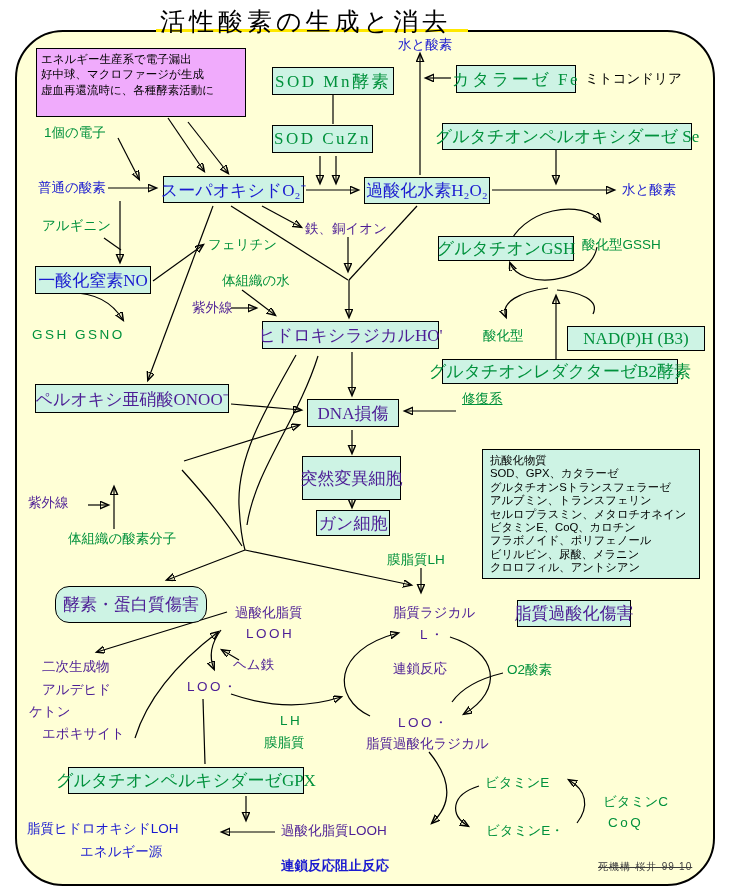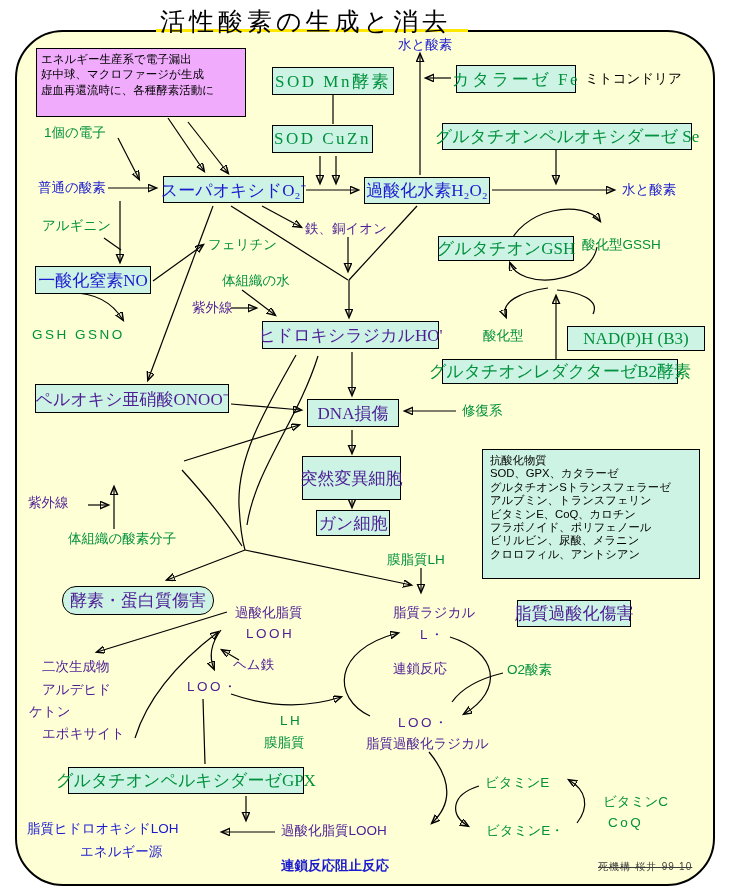--- a/index.html
+++ b/index.html
@@ -115,49 +115,50 @@
   <div class="nbox tb" style="left:364px;top:177px;width:126px;height:27px;">過酸化水素H₂O₂</div>
   <div class="nbox tb" style="left:35px;top:266px;width:116px;height:28px;">一酸化窒素NO</div>
   <div class="nbox tg" style="left:438px;top:236px;width:136px;height:25px;">グルタチオンGSH</div>
   <div class="nbox tg" style="left:567px;top:326px;width:138px;height:25px;">NAD(P)H (B3)</div>
   <div class="nbox tg" style="left:442px;top:359px;width:236px;height:25px;">グルタチオンレダクターゼB2酵素</div>
   <div class="nbox tr" style="left:262px;top:321px;width:177px;height:28px;">ヒドロキシラジカルHO'</div>
   <div class="nbox tr" style="left:35px;top:384px;width:194px;height:29px;">ペルオキシ亜硝酸ONOO⁻</div>
   <div class="nbox tr" style="left:307px;top:399px;width:92px;height:28px;">DNA損傷</div>
   <div class="nbox tr" style="left:302px;top:456px;width:99px;height:44px;">突然変異細胞</div>
   <div class="nbox tr" style="left:316px;top:510px;width:74px;height:26px;">ガン細胞</div>
-  <div class="nbox tr" style="left:62px;top:586px;width:152px;height:29px;border-radius:14px;">酵素・蛋白質傷害</div>
+  <div class="nbox tr" style="left:55px;top:586px;width:152px;height:37px;border-radius:14px;">酵素・蛋白質傷害</div>
   <div class="nbox tr" style="left:517px;top:600px;width:114px;height:27px;">脂質過酸化傷害</div>
   <div class="nbox tg" style="left:68px;top:767px;width:236px;height:27px;">グルタチオンペルキシダーゼGPX</div>
 
   <div class="aobox">
     <div>抗酸化物質</div>
     <div>SOD、GPX、カタラーゼ</div>
     <div>グルタチオンSトランスフェラーゼ</div>
     <div>アルブミン、トランスフェリン</div>
+    <div>セルロプラスミン、メタロチオネイン</div>
     <div>ビタミンE、CoQ、カロチン</div>
     <div>フラボノイド、ポリフェノール</div>
     <div>ビリルビン、尿酸、メラニン</div>
     <div>クロロフィル、アントシアン</div>
   </div>
 
   <div class="lbl tg" style="left:44px;top:126px;">1個の電子</div>
   <div class="lbl tb" style="left:398px;top:38px;">水と酸素</div>
   <div class="lbl tk" style="left:585px;top:72px;">ミトコンドリア</div>
   <div class="lbl tb" style="left:38px;top:181px;">普通の酸素</div>
   <div class="lbl tb" style="left:622px;top:183px;">水と酸素</div>
   <div class="lbl tg" style="left:42px;top:219px;">アルギニン</div>
   <div class="lbl tg" style="left:208px;top:238px;">フェリチン</div>
   <div class="lbl tr" style="left:305px;top:222px;">鉄、銅イオン</div>
   <div class="lbl tg" style="left:582px;top:238px;">酸化型GSSH</div>
   <div class="lbl tg" style="left:222px;top:274px;">体組織の水</div>
   <div class="lbl tr" style="left:192px;top:301px;">紫外線</div>
   <div class="lbl tg sp" style="left:32px;top:328px;">GSH GSNO</div>
   <div class="lbl tg" style="left:483px;top:329px;">酸化型</div>
-  <div class="lbl tg" style="left:462px;top:404px;">修復系</div>
+  <div class="lbl tg" style="left:462px;top:392px;text-decoration:underline;">修復系</div>
   <div class="lbl tr" style="left:28px;top:496px;">紫外線</div>
   <div class="lbl tg" style="left:68px;top:532px;">体組織の酸素分子</div>
   <div class="lbl tg" style="left:387px;top:553px;">膜脂質LH</div>
   <div class="lbl tr" style="left:235px;top:606px;">過酸化脂質</div>
   <div class="lbl tr sp" style="left:246px;top:627px;">LOOH</div>
   <div class="lbl tr" style="left:393px;top:606px;">脂質ラジカル</div>
   <div class="lbl tr sp" style="left:420px;top:628px;">L・</div>
   <div class="lbl tr" style="left:42px;top:660px;">二次生成物</div>
   <div class="lbl tr" style="left:42px;top:683px;">アルデヒド</div>
   <div class="lbl tr" style="left:29px;top:705px;">ケトン</div>

